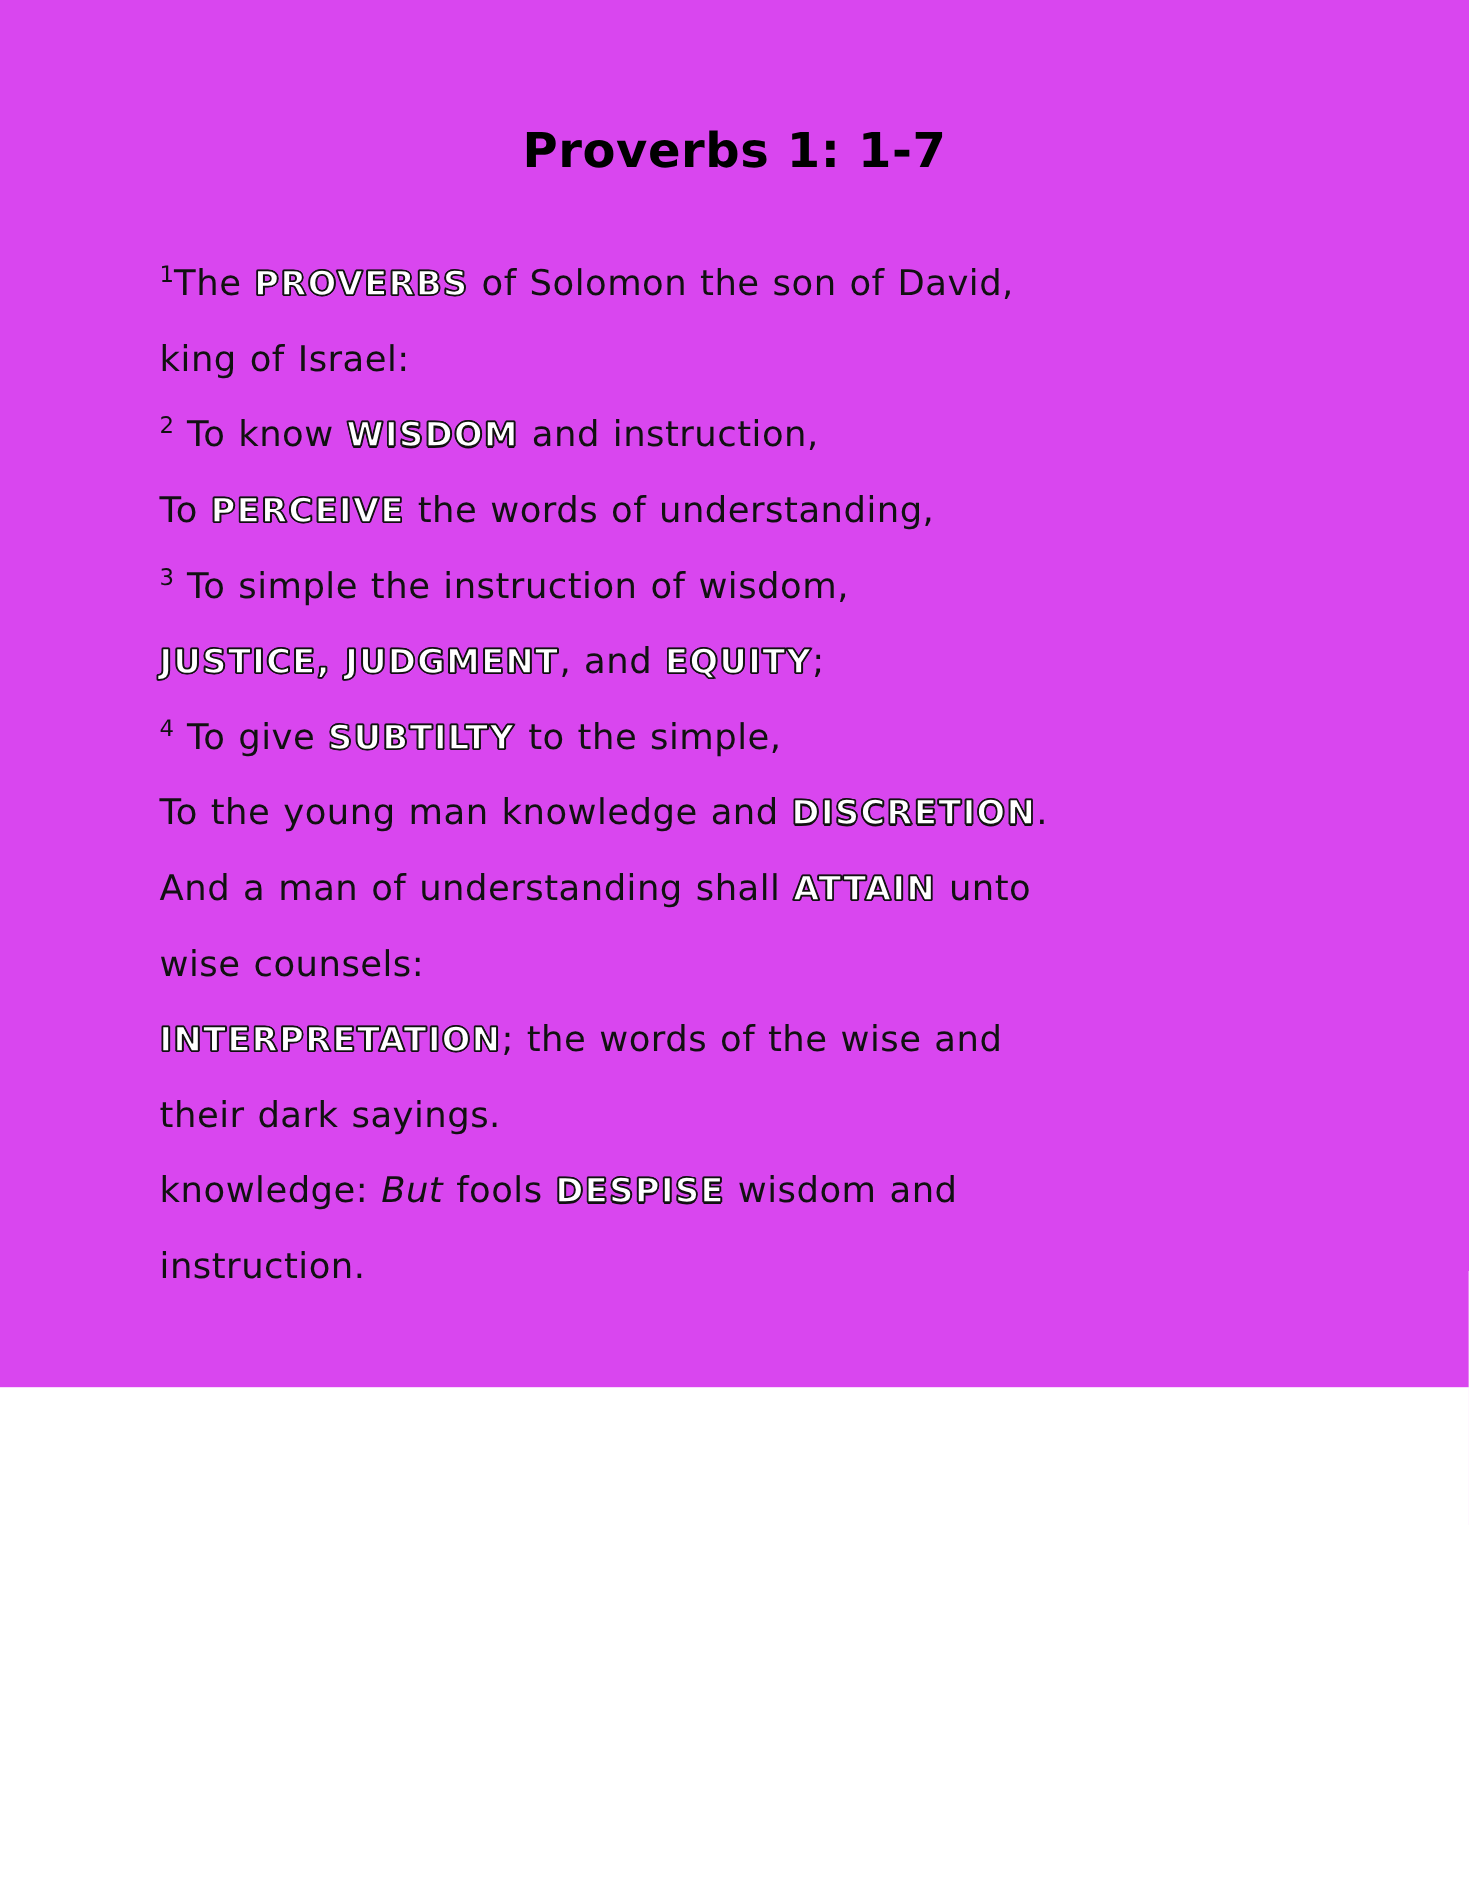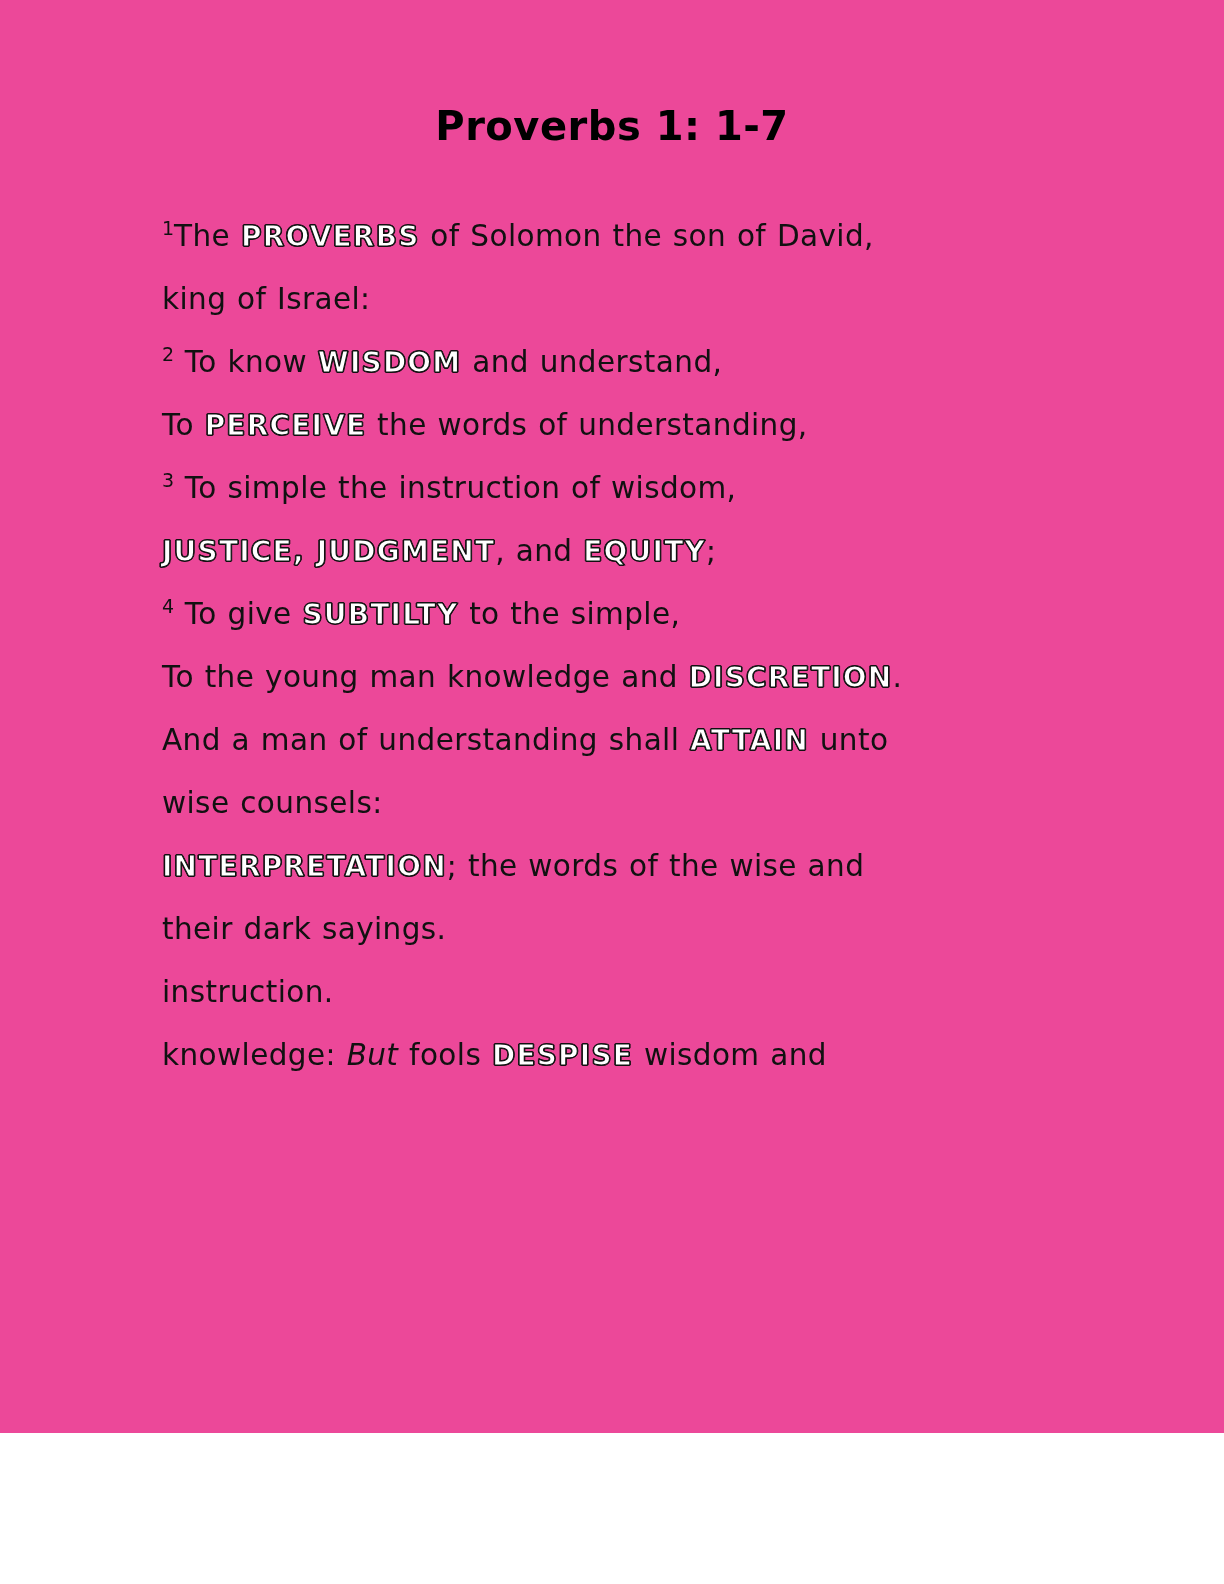--- a/index.html
+++ b/index.html
@@ -10,22 +10,22 @@
   body {
     width: 1224px;
     height: 1584px;
     font-family: "DejaVu Sans", sans-serif;
     color: #000000;
     overflow: hidden;
   }
   .page {
     position: relative;
     width: 1224px;
-    height: 1433px;
-    background: #ec4899;
+    height: 1156px;
+    background: #d946ef;
     box-sizing: border-box;
   }
   .title {
     text-align: center;
     font-family: "DejaVu Sans", sans-serif;
     font-weight: bold;
     font-size: 40px;
     letter-spacing: 0.5px;
     margin: 0;
     padding-top: 103px;
@@ -39,21 +39,20 @@
     width: 960px;
     font-family: "DejaVu Sans", sans-serif;
     font-size: 29.5px;
     line-height: 63px;
     letter-spacing: 0.4px;
     word-spacing: 1px;
     color: #111111;
   }
   .line {
     white-space: nowrap;
-    margin-left: 29px;
   }
   .vnum {
     font-size: 19px;
     vertical-align: super;
     line-height: 0;
     letter-spacing: 0;
   }
   
   .caps {
     font-family: "DejaVu Sans", sans-serif;
@@ -79,27 +78,27 @@
 </head>
 <body>
 
 <div class="page">
 
   <h1 class="title">Proverbs 1: 1-7</h1>
 
   <div class="body-text" id="scripture-body">
       <div class="line"><span class="vnum">1</span><span>The </span><span class="caps">PROVERBS</span><span> of Solomon the son of David,</span></div>
       <div class="line"><span>king of Israel:</span></div>
-      <div class="line"><span class="vnum">2</span><span> To know </span><span class="caps">WISDOM</span><span> and understand,</span></div>
+      <div class="line"><span class="vnum">2</span><span> To know </span><span class="caps">WISDOM</span><span> and instruction,</span></div>
       <div class="line"><span>To </span><span class="caps">PERCEIVE</span><span> the words of understanding,</span></div>
       <div class="line"><span class="vnum">3</span><span> To simple the instruction of wisdom,</span></div>
       <div class="line"><span class="caps">JUSTICE, JUDGMENT</span><span>, and </span><span class="caps">EQUITY</span><span>;</span></div>
       <div class="line"><span class="vnum">4</span><span> To give </span><span class="caps">SUBTILTY</span><span> to the simple,</span></div>
       <div class="line"><span>To the young man knowledge and </span><span class="caps">DISCRETION</span><span>.</span></div>
       <div class="line"><span>And a man of understanding shall </span><span class="caps">ATTAIN</span><span>  unto</span></div>
       <div class="line"><span>wise counsels:</span></div>
       <div class="line"><span class="caps">INTERPRETATION</span><span>; the words of the wise and</span></div>
       <div class="line"><span>their dark sayings.</span></div>
+      <div class="line"><span>knowledge:  </span><span class="ital">But</span><span> fools </span><span class="caps">DESPISE</span><span> wisdom and</span></div>
       <div class="line"><span>instruction.</span></div>
-      <div class="line"><span>knowledge:  </span><span class="ital">But</span><span> fools </span><span class="caps">DESPISE</span><span> wisdom and</span></div>
     </div>
 
 </div>
 
 </body></html>

